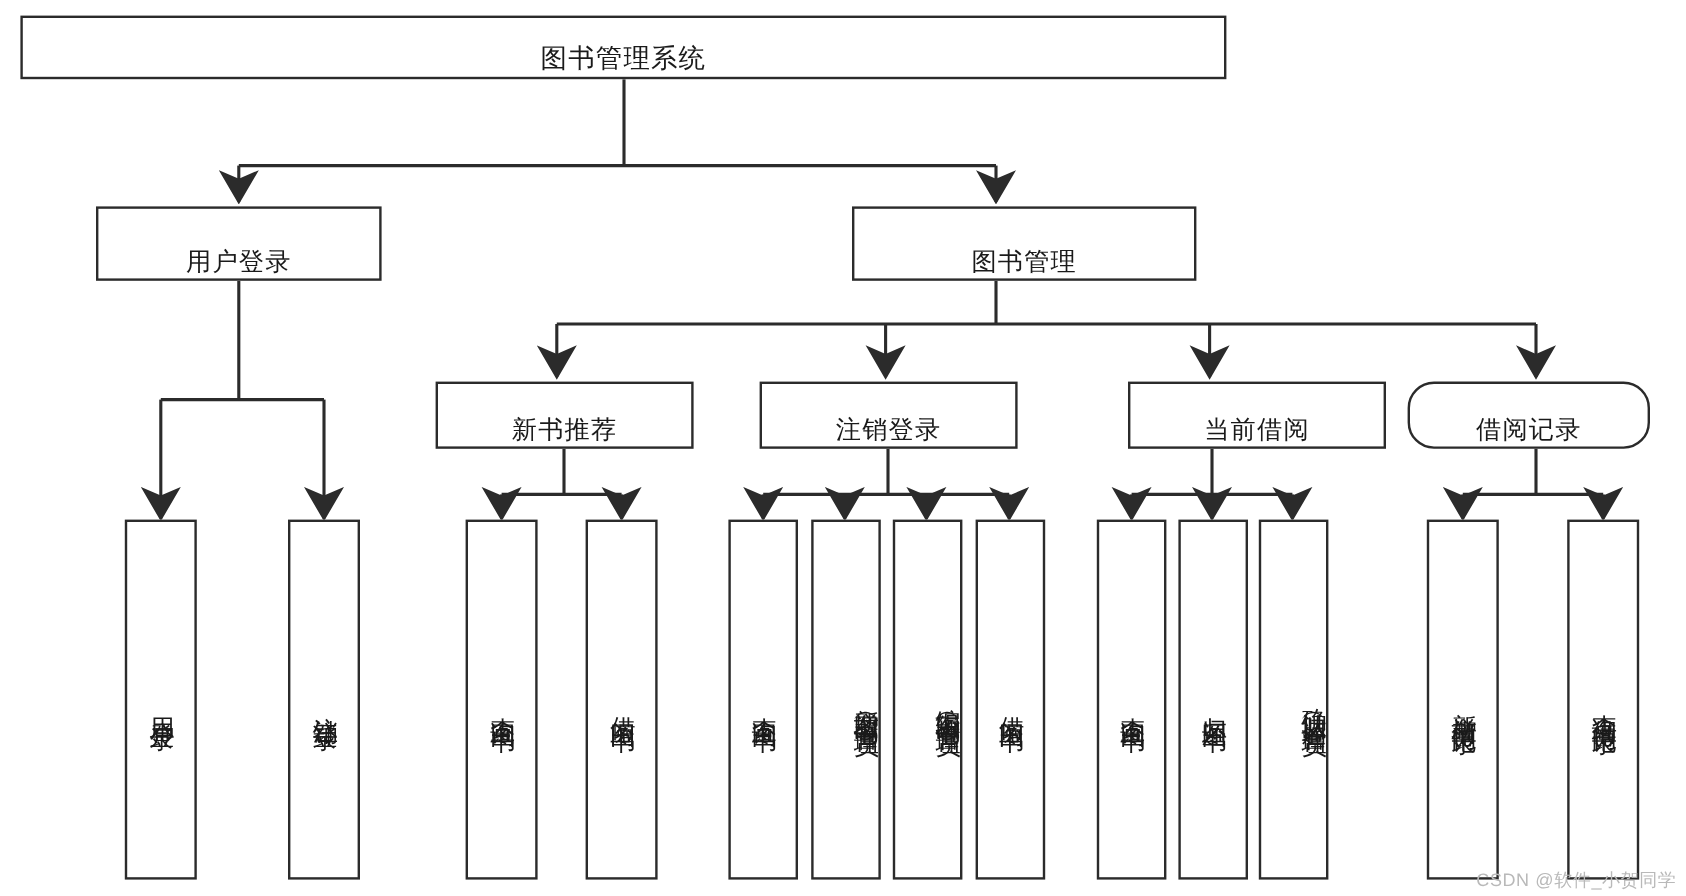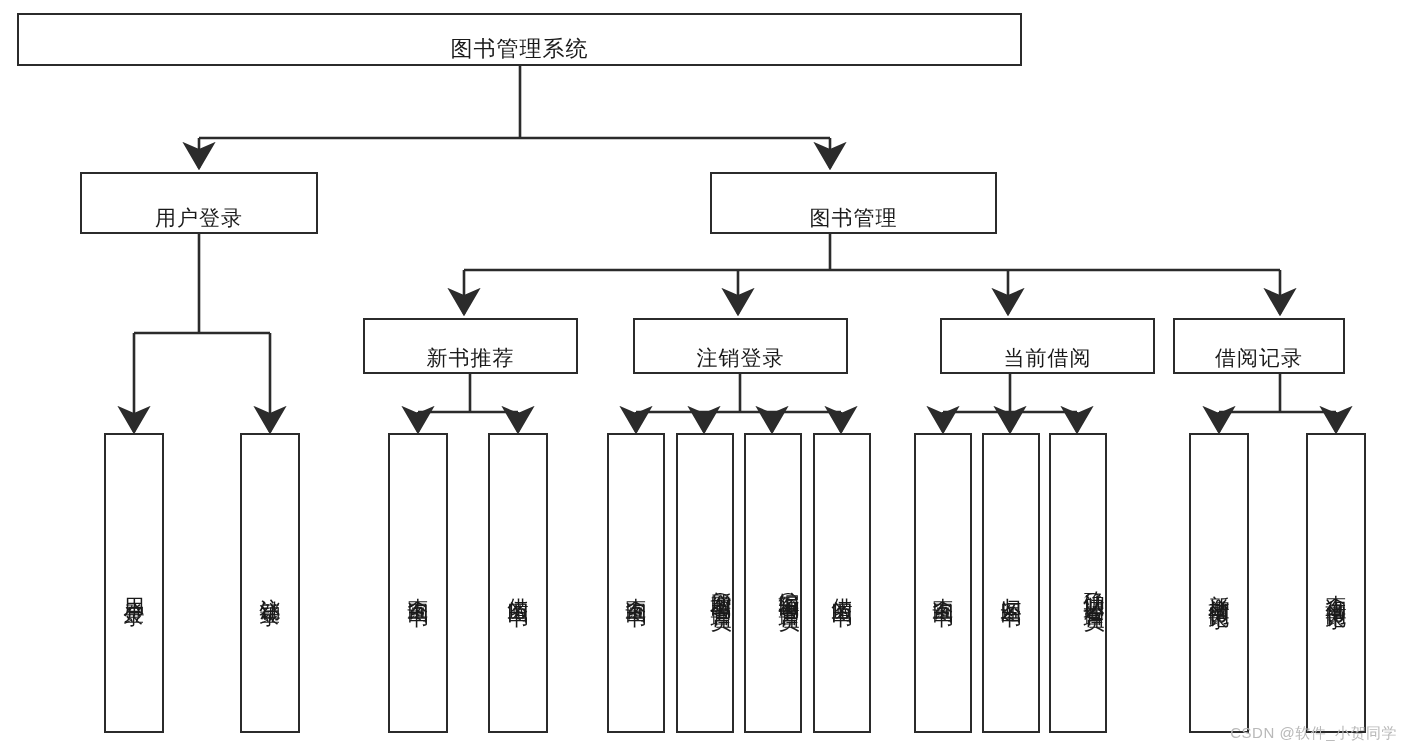--- a/index.html
+++ b/index.html
@@ -142,21 +142,21 @@
 
   <div class="node horiz" style="left:363px; top:318px; width:215px; height:56px;">
     <span>新书推荐</span>
   </div>
   <div class="node horiz" style="left:633px; top:318px; width:215px; height:56px;">
     <span>注销登录</span>
   </div>
   <div class="node horiz" style="left:903px; top:318px; width:215px; height:56px;margin-left:37px;">
     <span>当前借阅</span>
   </div>
-  <div class="node horiz" style="left:1173px; top:318px; width:172px; height:56px;">
+  <div class="node horiz" style="left:1173px; top:318px; width:202px; height:56px;border-radius:22px;">
     <span>借阅记录</span>
   </div>
 
   <div class="node vert centered" style="left:104px; top:433px; width:60px; height:300px;">
     <span>用户登录</span>
   </div>
   <div class="node vert centered" style="left:240px; top:433px; width:60px; height:300px;">
     <span>注销登录</span>
   </div>
 

